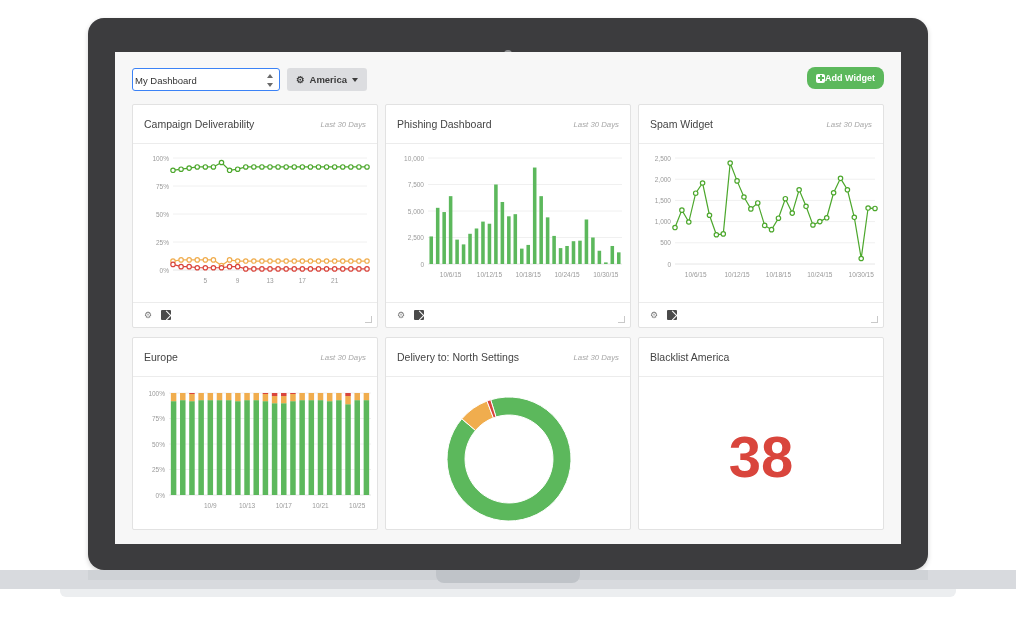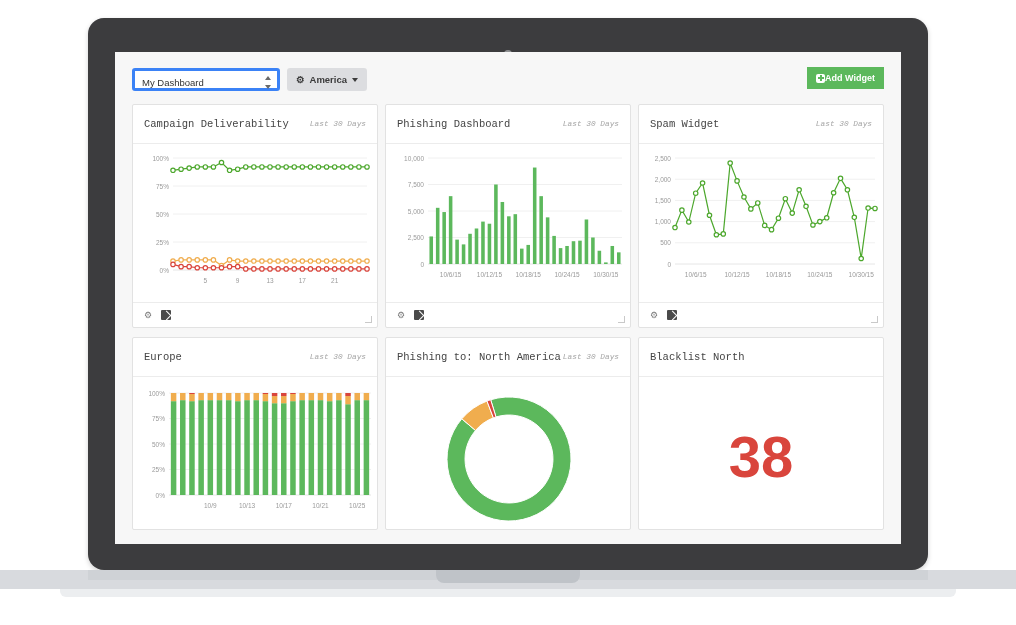--- a/index.html
+++ b/index.html
@@ -44,43 +44,43 @@
     position:absolute;left:60px;top:589px;width:896px;height:8px;
     background:#eceef0;border-radius:0 0 6px 6px;
   }
 
   
   .toolbar{
     position:absolute;left:0;top:0;width:786px;height:48px;
   }
   .dash-select{
     position:absolute;left:17px;top:16px;width:148px;height:23px;
-    background:#fff;border:3px solid #3b82f6;border-radius:3px;
-    font-size:9.5px;color:#333;line-height:23px;padding-left:7px;
+    background:#fff;border:1px solid #3b82f6;border-radius:3px;
+    font-size:9.5px;color:#333;line-height:23px;padding-left:2px;
     box-sizing:border-box;
   }
   .spin{
     position:absolute;right:6px;top:5px;width:7px;height:13px;
     display:flex;flex-direction:column;justify-content:space-between;align-items:center;
   }
   .spin i{display:block;width:0;height:0;border-left:3px solid transparent;border-right:3px solid transparent;}
   .spin i.up{border-bottom:4px solid #6a6a6a;}
   .spin i.dn{border-top:4px solid #6a6a6a;}
 
   .settings-btn{
     position:absolute;left:172px;top:16px;height:23px;
     background:#dcdde0;border-radius:3px;
     display:flex;align-items:center;gap:5px;padding:0 9px;
     font-size:9.5px;font-weight:bold;color:#3b3b3b;
   }
   .caret{width:0;height:0;border-left:3.5px solid transparent;border-right:3.5px solid transparent;border-top:4px solid #3b3b3b;}
 
   .add-widget{
     position:absolute;right:17px;top:15px;height:22px;
-    background:#5cb85c;border-radius:0;
+    background:#5cb85c;border-radius:8px;
     display:flex;align-items:center;padding:0 9px;
     font-size:9px;font-weight:bold;color:#fff;
   }
   .plus-box{
     width:9px;height:9px;background:#fff;border-radius:2px;position:relative;
   }
   .plus-box:before,.plus-box:after{
     content:"";position:absolute;background:#5cb85c;
   }
   .plus-box:before{left:4px;top:1.5px;width:1.5px;height:6px;}
@@ -90,21 +90,20 @@
   .grid{position:absolute;left:17px;top:52px;width:754px;}
   .row{display:flex;gap:7px;margin-bottom:9px;}
   .widget{
     width:246px;background:#fff;border:1px solid #e2e2e2;border-radius:2px;
     position:relative;box-sizing:border-box;
   }
   .w-head{
     height:38px;border-bottom:1px solid #ececec;
     display:flex;align-items:center;justify-content:space-between;
     padding:0 11px;
-    font-family:Liberation Mono, monospace;
   }
   .w-title{font-size:10.5px;color:#444;}
   .w-range{font-size:7.8px;color:#a6a6a6;font-style:italic;}
   .w-body{height:158px;position:relative;overflow:hidden;}
   .w-foot{
     height:24px;border-top:1px solid #ececec;
     display:flex;align-items:center;gap:8px;padding:0 11px;position:relative;
   }
   .gear{width:9px;height:9px;position:relative;color:#7a7a7a;font-size:9px;line-height:9px;}
   .expand{
@@ -473,35 +472,35 @@
               <text x="114.04545454545455" y="131" text-anchor="middle" class="ticklbl">10/13</text>
               <text x="150.77272727272725" y="131" text-anchor="middle" class="ticklbl">10/17</text>
               <text x="187.5" y="131" text-anchor="middle" class="ticklbl">10/21</text>
               <text x="224.22727272727272" y="131" text-anchor="middle" class="ticklbl">10/25</text>
             </svg>
         </div>
       </div>
 
       <div class="widget">
         <div class="w-head">
-          <span class="w-title">Phishing to: North America</span>
+          <span class="w-title">Delivery to: North Settings</span>
           <span class="w-range">Last 30 Days</span>
         </div>
         <div class="w-body">
           <svg id="svg-donut" width="246" height="158">
               <path d="M 104.67774718699695 22.76913767421243 A 62 62 0 1 1 75.79252716800474 41.80728288835862 L 89.49792250632595 53.47613624335128 A 44 44 0 1 0 109.99711090690106 39.965194478473336 Z" fill="#5cb85c" stroke="#fff" stroke-width="1"></path>
               <path d="M 75.79252716800474 41.80728288835862 A 62 62 0 0 1 100.99476534999745 24.03648002408474 L 107.38338186128851 40.86459872676981 A 44 44 0 0 0 89.49792250632595 53.47613624335128 Z" fill="#f0ad4e" stroke="#fff" stroke-width="1"></path>
               <path d="M 100.99476534999745 24.03648002408474 A 62 62 0 0 1 104.67774718699695 22.76913767421243 L 109.99711090690106 39.965194478473336 A 44 44 0 0 0 107.38338186128851 40.86459872676981 Z" fill="#d9453c" stroke="#fff" stroke-width="1"></path>
             </svg>
         </div>
       </div>
 
       <div class="widget">
         <div class="w-head">
-          <span class="w-title">Blacklist North</span>
+          <span class="w-title">Blacklist America</span>
           <span class="w-range"></span>
         </div>
         <div class="w-body">
           <div class="bignum">38</div>
         </div>
       </div>
     </div>
 
   </div>
 </div>

